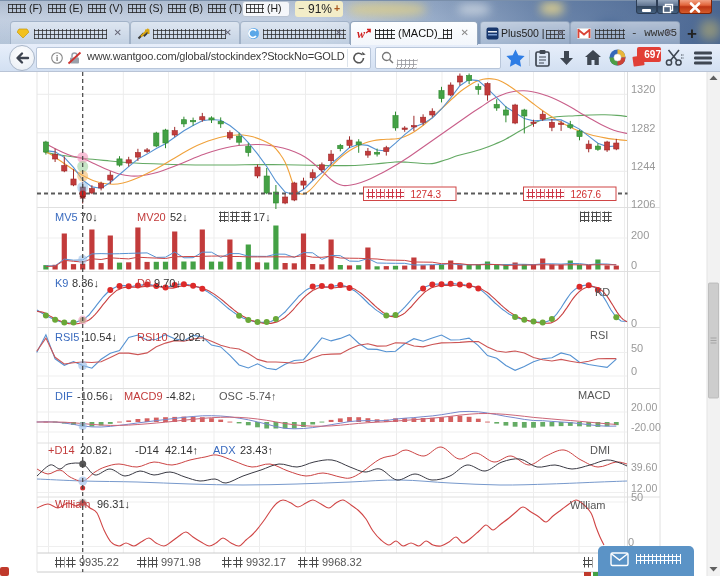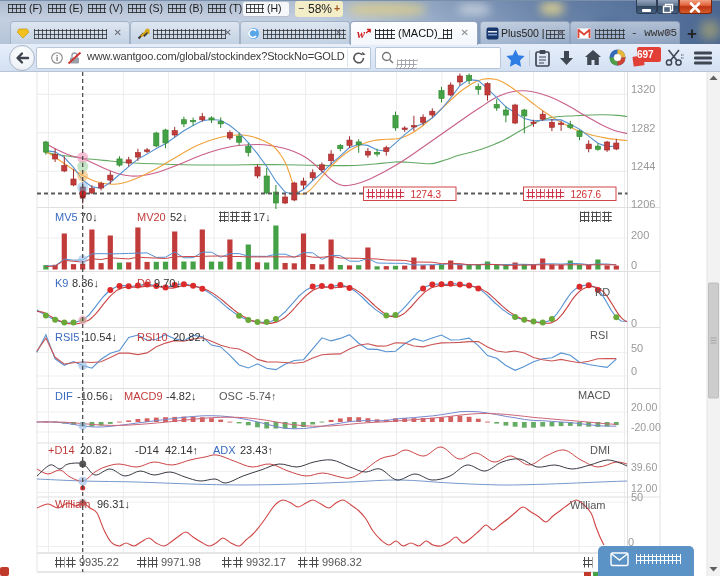--- a/index.html
+++ b/index.html
@@ -45,21 +45,21 @@
  <div class="menuitem" style="left:8px;"><span class="cj" style="width:18px;height:9px;background-image:repeating-linear-gradient(0deg,rgba(35,35,35,.8) 0 1px,transparent 1px 4px),repeating-linear-gradient(90deg,rgba(35,35,35,.8) 0 1px,transparent 1px 4px);"></span>&nbsp;(F)</div>
  <div class="menuitem" style="left:48px;"><span class="cj" style="width:18px;height:9px;background-image:repeating-linear-gradient(0deg,rgba(35,35,35,.8) 0 1px,transparent 1px 4px),repeating-linear-gradient(90deg,rgba(35,35,35,.8) 0 1px,transparent 1px 4px);"></span>&nbsp;(E)</div>
  <div class="menuitem" style="left:88px;"><span class="cj" style="width:18px;height:9px;background-image:repeating-linear-gradient(0deg,rgba(35,35,35,.8) 0 1px,transparent 1px 4px),repeating-linear-gradient(90deg,rgba(35,35,35,.8) 0 1px,transparent 1px 4px);"></span>&nbsp;(V)</div>
  <div class="menuitem" style="left:128px;"><span class="cj" style="width:18px;height:9px;background-image:repeating-linear-gradient(0deg,rgba(35,35,35,.8) 0 1px,transparent 1px 4px),repeating-linear-gradient(90deg,rgba(35,35,35,.8) 0 1px,transparent 1px 4px);"></span>&nbsp;(S)</div>
  <div class="menuitem" style="left:168px;"><span class="cj" style="width:18px;height:9px;background-image:repeating-linear-gradient(0deg,rgba(35,35,35,.8) 0 1px,transparent 1px 4px),repeating-linear-gradient(90deg,rgba(35,35,35,.8) 0 1px,transparent 1px 4px);"></span>&nbsp;(B)</div>
  <div class="menuitem" style="left:208px;"><span class="cj" style="width:18px;height:9px;background-image:repeating-linear-gradient(0deg,rgba(35,35,35,.8) 0 1px,transparent 1px 4px),repeating-linear-gradient(90deg,rgba(35,35,35,.8) 0 1px,transparent 1px 4px);"></span>&nbsp;(T)</div>
  <div class="abs" style="left:242px;top:1px;width:48px;height:16px;background:rgba(255,255,255,.85);border-radius:3px;border:1px solid #b9c4d2;"></div>
  <div class="menuitem" style="left:246px;"><span class="cj" style="width:18px;height:9px;background-image:repeating-linear-gradient(0deg,rgba(35,35,35,.8) 0 1px,transparent 1px 4px),repeating-linear-gradient(90deg,rgba(35,35,35,.8) 0 1px,transparent 1px 4px);"></span>&nbsp;(H)</div>
  <div class="abs" style="left:295px;top:1px;width:48px;height:16px;background:#f3edc8;border-radius:3px;"></div>
  <div class="menuitem" style="left:298px;color:#333;">−</div>
- <div class="menuitem" style="left:308px;font-size:12px;color:#222;">58%</div>
+ <div class="menuitem" style="left:308px;font-size:12px;color:#222;">91%</div>
  <div class="menuitem" style="left:334px;color:#a8571e;font-weight:bold;">+</div>
 
  <div class="wbtn" style="left:636px;width:21px;border-radius:0 0 3px 3px;background:linear-gradient(180deg,#93a5bb 0%,#5f7390 45%,#33475f 50%,#45607f 100%);">
    <svg width="19" height="13">
         <rect x="5" y="8" width="9" height="3" rx="1" fill="#fff"></rect>
       </svg></div>
  <div class="wbtn" style="left:657px;width:22px;border-radius:0 0 3px 3px;background:linear-gradient(180deg,#93a5bb 0%,#5f7390 45%,#33475f 50%,#45607f 100%);">
    <svg width="20" height="13">
         <rect x="7.5" y="3.5" width="7" height="6" fill="none" stroke="#fff" stroke-width="1.4"></rect>
         <rect x="5.5" y="5.5" width="7" height="6" fill="#51657f" stroke="#fff" stroke-width="1.4"></rect>
@@ -170,21 +170,21 @@
     </svg>
  <svg class="abs" style="left:609px;top:49px;" width="17" height="17">
       <circle cx="8.5" cy="8.5" r="8" fill="#3568b8"></circle>
       <path d="M8.5,0.5 a8,8 0 0 1 8,8 l-8,0 z" fill="#e8b73a"></path>
       <path d="M0.5,8.5 a8,8 0 0 0 8,8 l0,-8 z" fill="#4d9e45"></path>
       <path d="M16.5,8.5 a8,8 0 0 1 -8,8 l0,-8 z" fill="#cc4335"></path>
       <circle cx="8.5" cy="8.5" r="3.6" fill="#fff"></circle>
       <circle cx="8.5" cy="8.5" r="3.6" fill="none" stroke="#ccc" stroke-width="0.5"></circle>
     </svg>
  <div class="abs" style="left:633px;top:56px;width:11px;height:10px;background:#e04038;border-radius:1px;transform:rotate(-8deg);"></div>
- <div class="abs" style="left:637px;top:47px;width:24px;height:15px;background:#e23f36;border-radius:2px;color:#fff;font-size:10px;font-weight:bold;text-align:left;line-height:15px;">697</div>
+ <div class="abs" style="left:637px;top:47px;width:24px;height:15px;background:#e23f36;border-radius:2px;color:#fff;font-size:10px;font-weight:bold;text-align:right;line-height:15px;">697</div>
  <svg class="abs" style="left:665px;top:49px;" width="19" height="18">
       <circle cx="4" cy="13.5" r="2.6" fill="none" stroke="#3f4752" stroke-width="1.5"></circle>
       <circle cx="13.5" cy="13.5" r="2.6" fill="none" stroke="#3f4752" stroke-width="1.5"></circle>
       <path d="M5.5,11.5 L14,1 M12,11.5 L3.5,1" stroke="#3f4752" stroke-width="1.6"></path>
       <path d="M16,6 h3 M16,9 h3" stroke="#3f4752" stroke-width="1" stroke-dasharray="1.5,1"></path>
     </svg>
  <svg class="abs" style="left:694px;top:51px;" width="19" height="14">
       <rect x="0" y="0.5" width="18" height="3" rx="1.2" fill="#3f4752"></rect>
       <rect x="0" y="5.5" width="18" height="3" rx="1.2" fill="#3f4752"></rect>
       <rect x="0" y="10.5" width="18" height="3" rx="1.2" fill="#3f4752"></rect>

